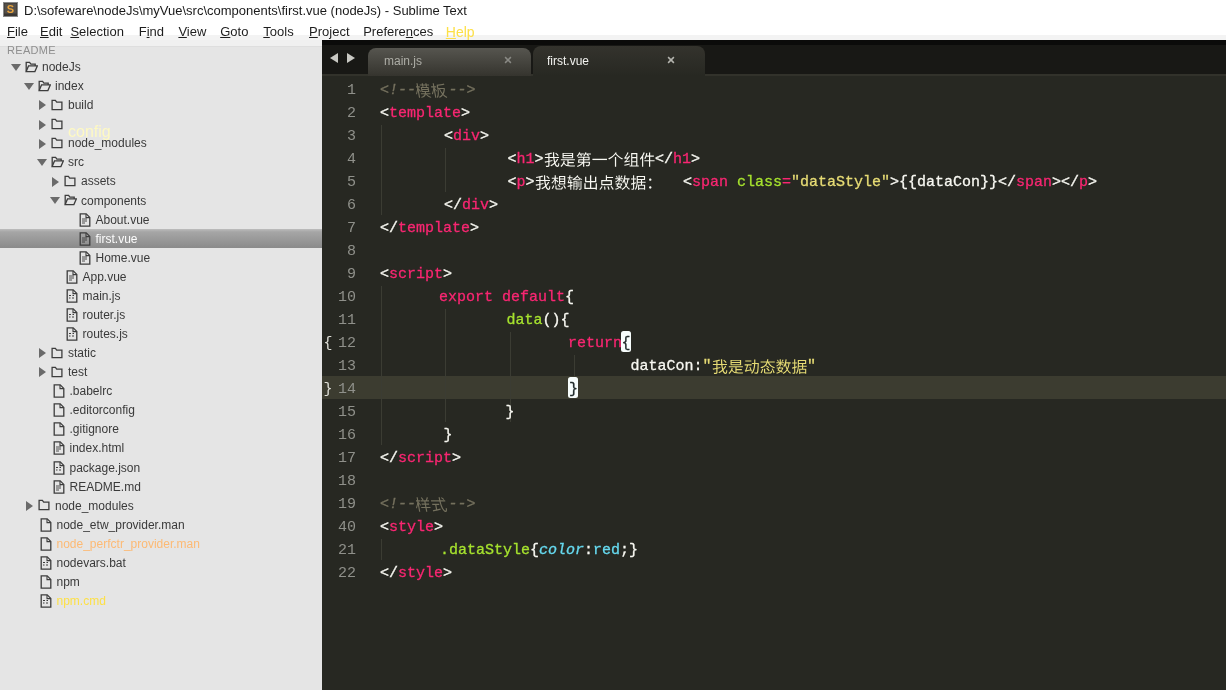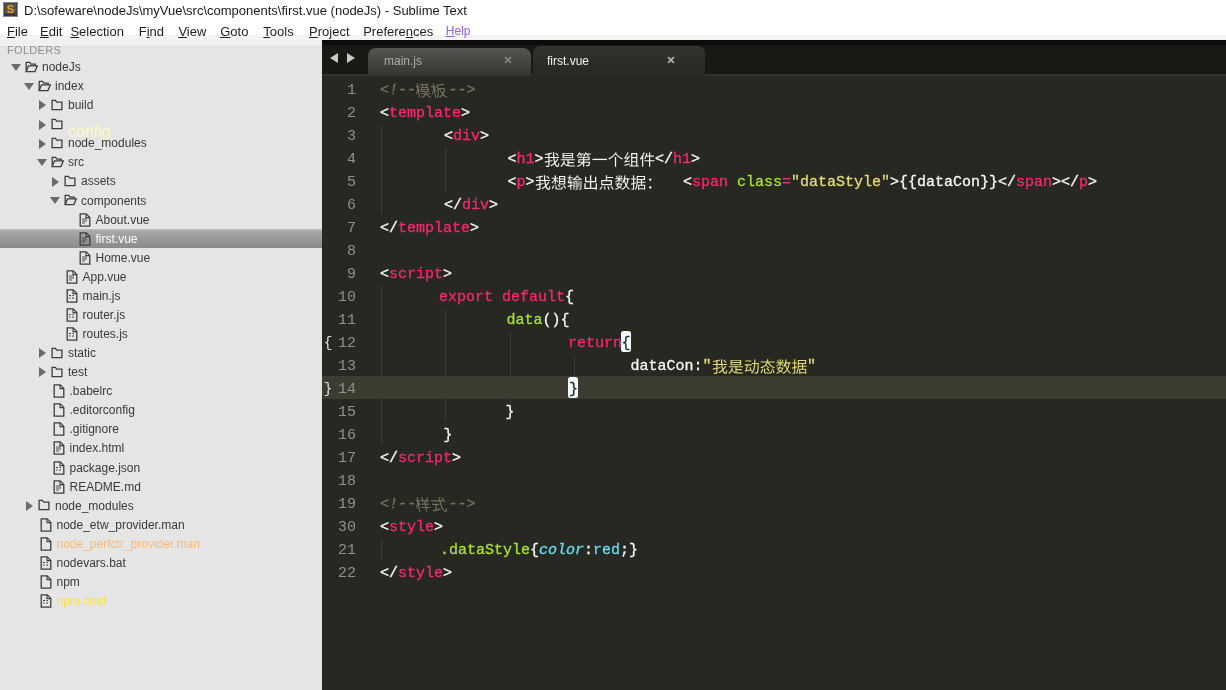--- a/index.html
+++ b/index.html
@@ -23,24 +23,24 @@
 <div style="position:absolute;left:24px;top:3px;font-size:13px;color:#1a1a1a">D:\sofeware\nodeJs\myVue\src\components\first.vue (nodeJs) - Sublime Text</div>
 <div style="position:absolute;left:7px;top:24px;font-size:13px;color:#1e1e1e"><u>F</u>ile</div>
 <div style="position:absolute;left:40px;top:24px;font-size:13px;color:#1e1e1e"><u>E</u>dit</div>
 <div style="position:absolute;left:70.4px;top:24px;font-size:13px;color:#1e1e1e"><u>S</u>election</div>
 <div style="position:absolute;left:138.7px;top:24px;font-size:13px;color:#1e1e1e">F<u>i</u>nd</div>
 <div style="position:absolute;left:178.4px;top:24px;font-size:13px;color:#1e1e1e"><u>V</u>iew</div>
 <div style="position:absolute;left:220.2px;top:24px;font-size:13px;color:#1e1e1e"><u>G</u>oto</div>
 <div style="position:absolute;left:263.3px;top:24px;font-size:13px;color:#1e1e1e"><u>T</u>ools</div>
 <div style="position:absolute;left:309.1px;top:24px;font-size:13px;color:#1e1e1e"><u>P</u>roject</div>
 <div style="position:absolute;left:363.2px;top:24px;font-size:13px;color:#1e1e1e">Prefere<u>n</u>ces</div>
-<div style="position:absolute;left:445.8px;top:24px;font-size:12px;color:#8b5cf6"><u>H</u>elp</div>
+<div style="position:absolute;left:445.8px;top:24px;font-size:14px;color:#fde047"><u>H</u>elp</div>
 <div style="position:absolute;left:0;top:40px;width:322px;height:650px;background:#e5e5e5"></div>
 <div style="position:absolute;left:0;top:40px;width:322px;height:7px;background:#f0f0f0;border-bottom:1px solid #dedede"></div>
-<div style="position:absolute;left:7px;top:44px;font-size:11px;color:#8f8f8f;letter-spacing:.3px">FOLDERS</div>
+<div style="position:absolute;left:7px;top:44px;font-size:11px;color:#8f8f8f;letter-spacing:.3px">README</div>
 <div style="position:absolute;left:10.5px;top:63.6px;width:0;height:0;border-left:5px solid transparent;border-right:5px solid transparent;border-top:7px solid #6a6a6a"></div>
 <svg style="position:absolute;left:25.0px;top:60.5px" width="13" height="12" viewBox="0 0 13 12">
     <path d="M1.2 10.6 L1.2 1.4 L4.6 1.4 L5.9 3.1 L10.2 3.1 L10.2 4.9" fill="none" stroke="#3d3d3d" stroke-width="1.3"></path>
     <path d="M1.2 10.6 L3.5 4.9 L12.3 4.9 L9.9 10.6 Z" fill="none" stroke="#3d3d3d" stroke-width="1.3"></path>
   </svg>
 <div style="position:absolute;left:42.0px;top:59.0px;font-size:12px;line-height:16px;color:#3a3a3a">nodeJs</div>
 <div style="position:absolute;left:23.5px;top:82.7px;width:0;height:0;border-left:5px solid transparent;border-right:5px solid transparent;border-top:7px solid #6a6a6a"></div>
 <svg style="position:absolute;left:38.0px;top:79.6px" width="13" height="12" viewBox="0 0 13 12">
     <path d="M1.2 10.6 L1.2 1.4 L4.6 1.4 L5.9 3.1 L10.2 3.1 L10.2 4.9" fill="none" stroke="#3d3d3d" stroke-width="1.3"></path>
     <path d="M1.2 10.6 L3.5 4.9 L12.3 4.9 L9.9 10.6 Z" fill="none" stroke="#3d3d3d" stroke-width="1.3"></path>
@@ -236,21 +236,21 @@
 <div class="ln" style="top:285.5px">10</div>
 <div class="ln" style="top:308.5px">11</div>
 <div class="ln" style="top:331.5px">12</div>
 <div class="ln" style="top:354.5px">13</div>
 <div class="ln" style="top:377.5px">14</div>
 <div class="ln" style="top:400.5px">15</div>
 <div class="ln" style="top:423.5px">16</div>
 <div class="ln" style="top:446.5px">17</div>
 <div class="ln" style="top:469.5px">18</div>
 <div class="ln" style="top:492.5px">19</div>
-<div class="ln" style="top:515.5px">30</div>
+<div class="ln" style="top:515.5px">40</div>
 <div class="ln" style="top:538.5px">21</div>
 <div class="ln" style="top:561.5px">22</div>
 <div class="gb" style="top:331.5px">{</div>
 <div class="gb" style="top:377.5px">}</div>
 <div class="cl" style="top:78.5px"><span style="position:absolute;left:380.0px;top:0"><span style="color:#75715e;font-style:italic">&lt;!--</span></span><span style="position:absolute;left:416.0px;top:0;width:31.8px;height:23px"><svg style="position:absolute;left:0;top:0" width="31.8" height="23" viewBox="0 0 31.8 23" fill="#75715e">
         <path transform="translate(0.0,17.6) scale(0.01590,-0.01590) skewX(-10)" d="M472 417H820V345H472ZM472 542H820V472H472ZM732 840V757H578V840H507V757H360V693H507V618H578V693H732V618H805V693H945V757H805V840ZM402 599V289H606C602 259 598 232 591 206H340V142H569C531 65 459 12 312 -20C326 -35 345 -63 352 -80C526 -38 607 34 647 140C697 30 790 -45 920 -80C930 -61 950 -33 966 -18C853 6 767 61 719 142H943V206H666C671 232 676 260 679 289H893V599ZM175 840V647H50V577H175V576C148 440 90 281 32 197C45 179 63 146 72 124C110 183 146 274 175 372V-79H247V436C274 383 305 319 318 286L366 340C349 371 273 496 247 535V577H350V647H247V840Z"></path>
         <path transform="translate(15.9,17.6) scale(0.01590,-0.01590) skewX(-10)" d="M197 840V647H58V577H191C159 439 97 278 32 197C45 179 63 145 71 125C117 193 163 305 197 421V-79H267V456C294 405 326 342 339 309L385 366C368 396 292 512 267 546V577H387V647H267V840ZM879 821C778 779 585 755 428 746V502C428 343 418 118 306 -40C323 -48 354 -70 368 -82C477 75 499 309 501 476H531C561 351 604 238 664 144C600 70 524 16 440 -19C456 -33 476 -62 486 -80C569 -41 644 12 708 82C764 11 833 -45 915 -82C927 -62 950 -32 967 -18C883 15 813 70 756 141C829 241 883 370 911 533L864 547L851 544H501V685C651 695 823 718 929 761ZM827 476C802 370 762 280 710 204C661 283 624 376 598 476Z"></path>
       </svg></span><span style="position:absolute;left:448.5px;top:0"><span style="color:#75715e;font-style:italic">--&gt;</span></span></div>
 <div class="cl" style="top:101.5px"><span style="position:absolute;left:380.0px;top:0"><span style="color:#f8f8f2">&lt;</span></span><span style="position:absolute;left:389.0px;top:0"><span style="color:#f92672">template</span></span><span style="position:absolute;left:461.0px;top:0"><span style="color:#f8f8f2">&gt;</span></span></div>
 <div class="cl" style="top:124.5px"><span style="position:absolute;left:444.0px;top:0"><span style="color:#f8f8f2">&lt;</span></span><span style="position:absolute;left:453.0px;top:0"><span style="color:#f92672">div</span></span><span style="position:absolute;left:480.0px;top:0"><span style="color:#f8f8f2">&gt;</span></span></div>

